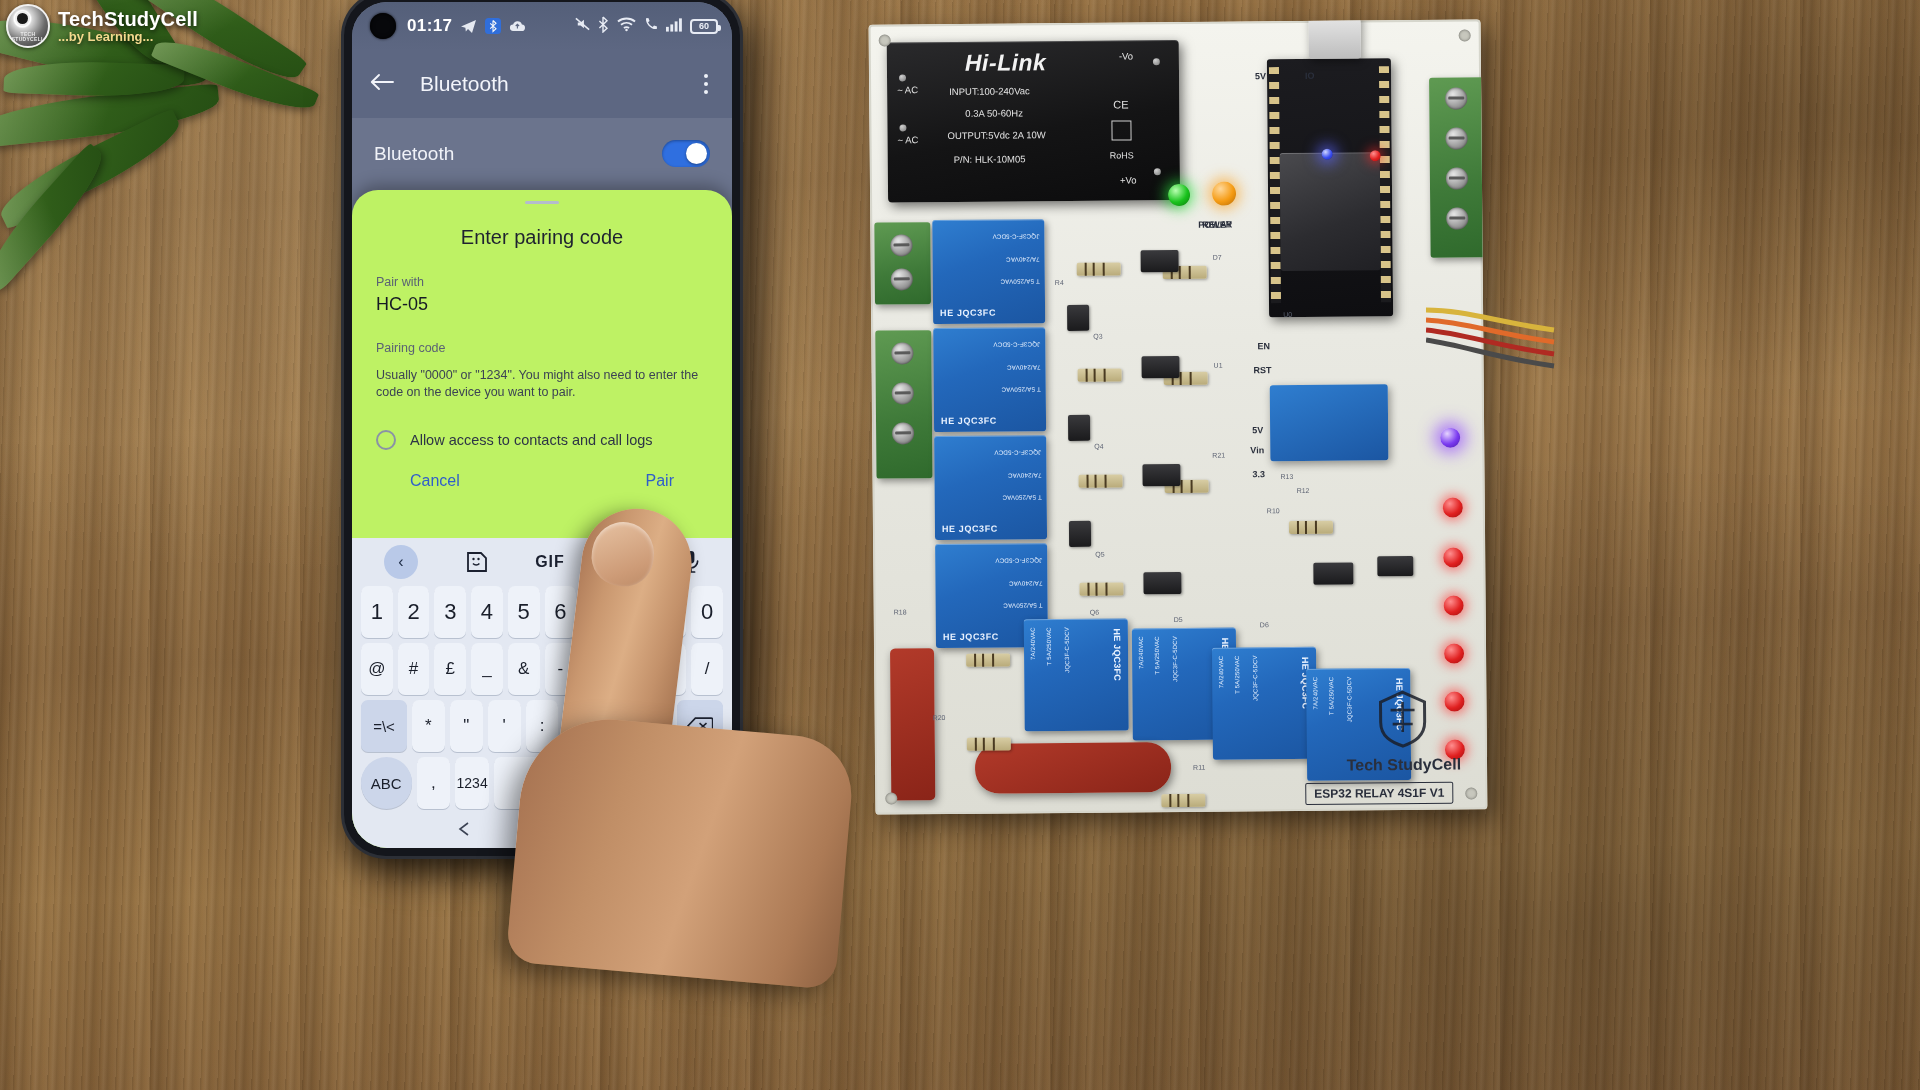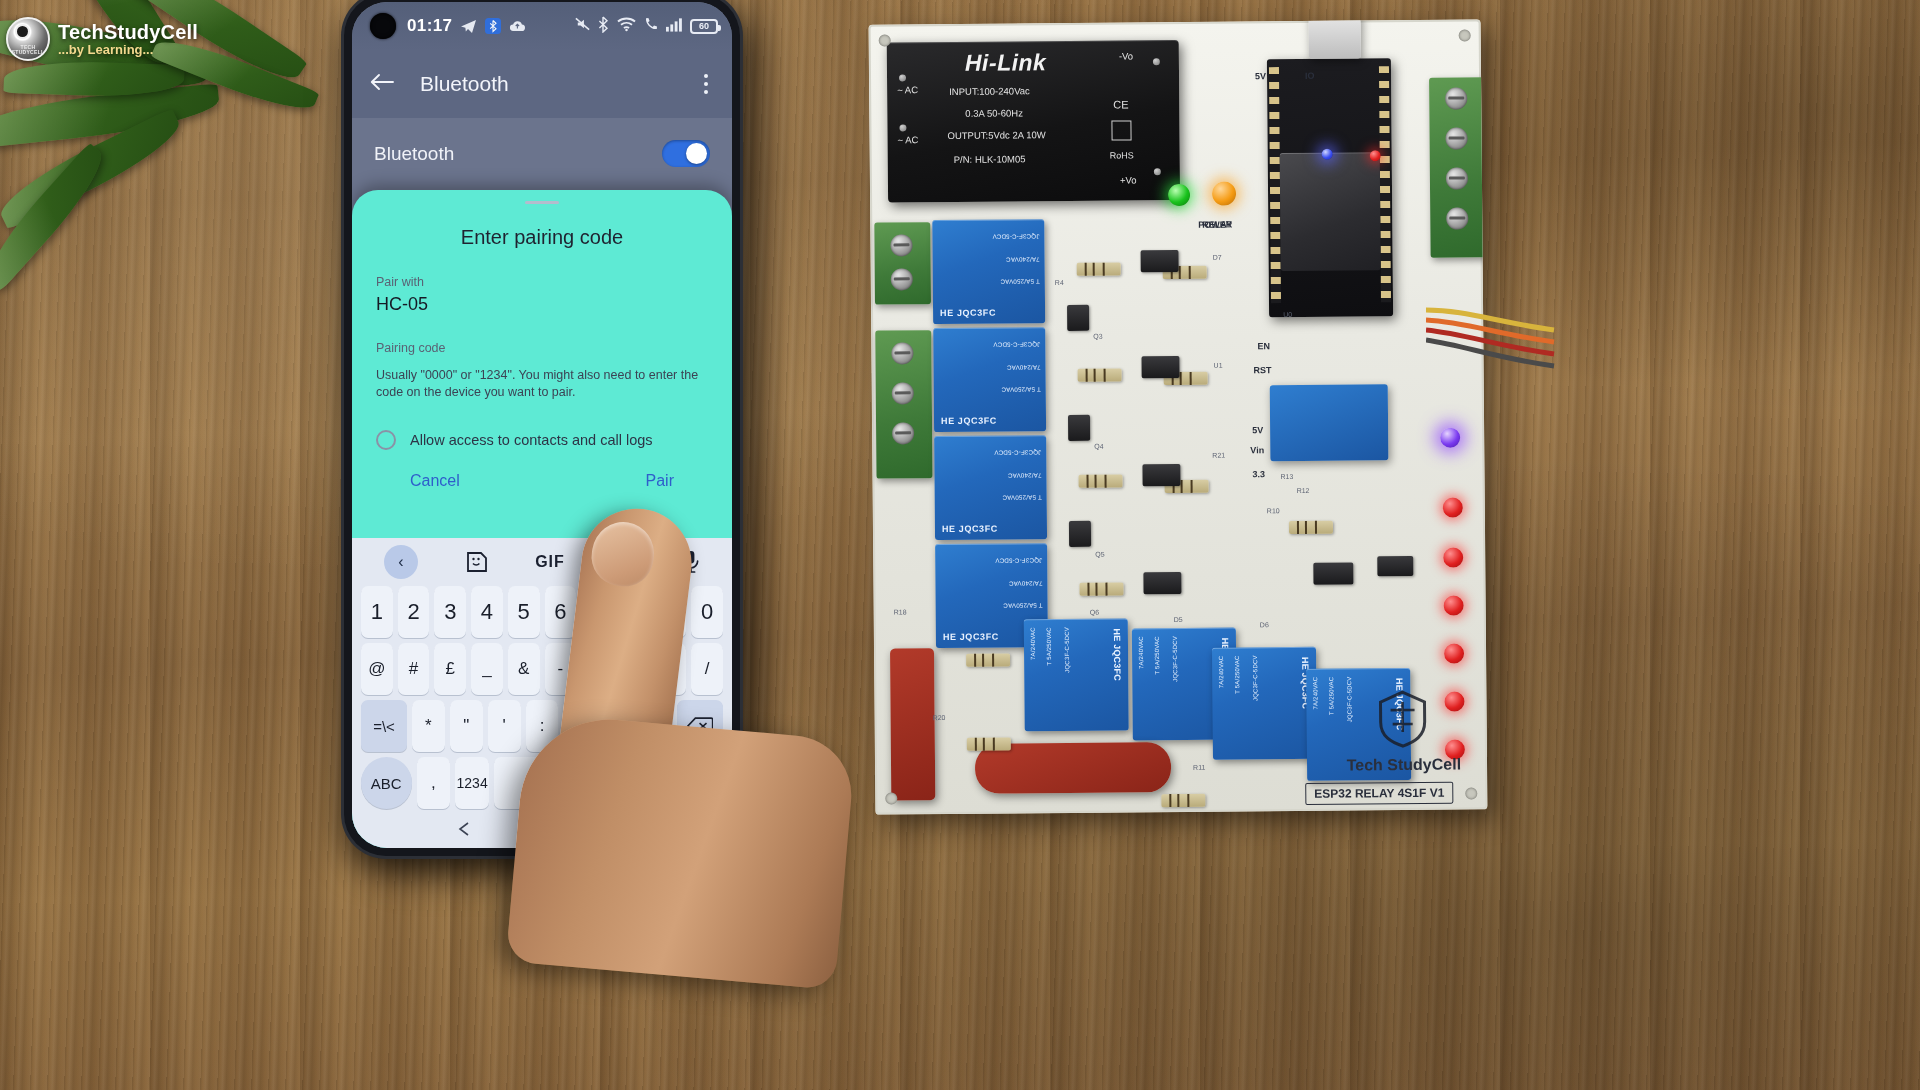--- a/index.html
+++ b/index.html
@@ -26,21 +26,21 @@
   }
   #desk:after{
     content:""; position:absolute; inset:0;
     background:
       radial-gradient(ellipse 60% 50% at 20% 18%, rgba(255,228,180,0.16), rgba(0,0,0,0) 70%),
       radial-gradient(ellipse 70% 60% at 82% 85%, rgba(0,0,0,0.22), rgba(0,0,0,0) 72%),
       radial-gradient(ellipse 40% 40% at 95% 10%, rgba(0,0,0,0.18), rgba(0,0,0,0) 70%);
   }
 
   
-  #logo{ position:absolute; left:6px; top:4px; display:flex; align-items:center; gap:8px; z-index:60;margin-top:13px;}
+  #logo{ position:absolute; left:6px; top:4px; display:flex; align-items:center; gap:8px; z-index:60;}
   #logo .badge{
     width:44px;height:44px;border-radius:50%;
     background:radial-gradient(circle at 36% 32%, #ffffff 0 22%, #d8d8d8 26%, #6d6d6d 60%, #2a2a2a 100%);
     border:2px solid #f1f1f1; position:relative;
     box-shadow:0 1px 4px rgba(0,0,0,.55);
   }
   #logo .badge:after{
     content:"";position:absolute;left:9px;top:7px;width:11px;height:11px;border-radius:50%;
     background:#1b1b1b;box-shadow:0 0 0 2px #efefef;
   }
@@ -109,21 +109,21 @@
   }
   .bt-row{display:flex;align-items:center;justify-content:space-between;}
   .bt-row .lbl{font-size:19px;color:#f0f2f8;}
   .switch{width:48px;height:27px;border-radius:14px;background:#2f6fe0;position:relative;box-shadow:inset 0 1px 3px rgba(0,0,0,.35);}
   .switch:after{content:"";position:absolute;right:3px;top:3px;width:21px;height:21px;border-radius:50%;background:#fff;box-shadow:0 1px 3px rgba(0,0,0,.4);}
   #behind .sub{margin-top:30px;font-size:15px;color:#ccd2e2;}
 
   
   #sheet{
     position:absolute;left:0;right:0;top:188px;bottom:0;
-    background:#5eead4;border-radius:26px 26px 0 0;
+    background:#bef264;border-radius:26px 26px 0 0;
     box-shadow:0 -5px 16px rgba(0,0,0,.30);
     padding:0 24px;
   }
   #grabber{width:34px;height:3px;border-radius:2px;background:#b4bccd;margin:11px auto 0;}
   #sheet h1{text-align:center;font-size:20px;font-weight:400;color:#1f2330;margin-top:22px;}
   .flabel{font-size:12.5px;color:#5a6274;margin-top:26px;}
   .fvalue{font-size:18px;color:#161a25;margin-top:5px;}
   #codeRow{display:flex;align-items:flex-end;justify-content:space-between;
            border-bottom:2px solid #1b2030;padding-bottom:5px;margin-top:4px;}
   #codeRow .val{font-size:19px;color:#12161f;}

